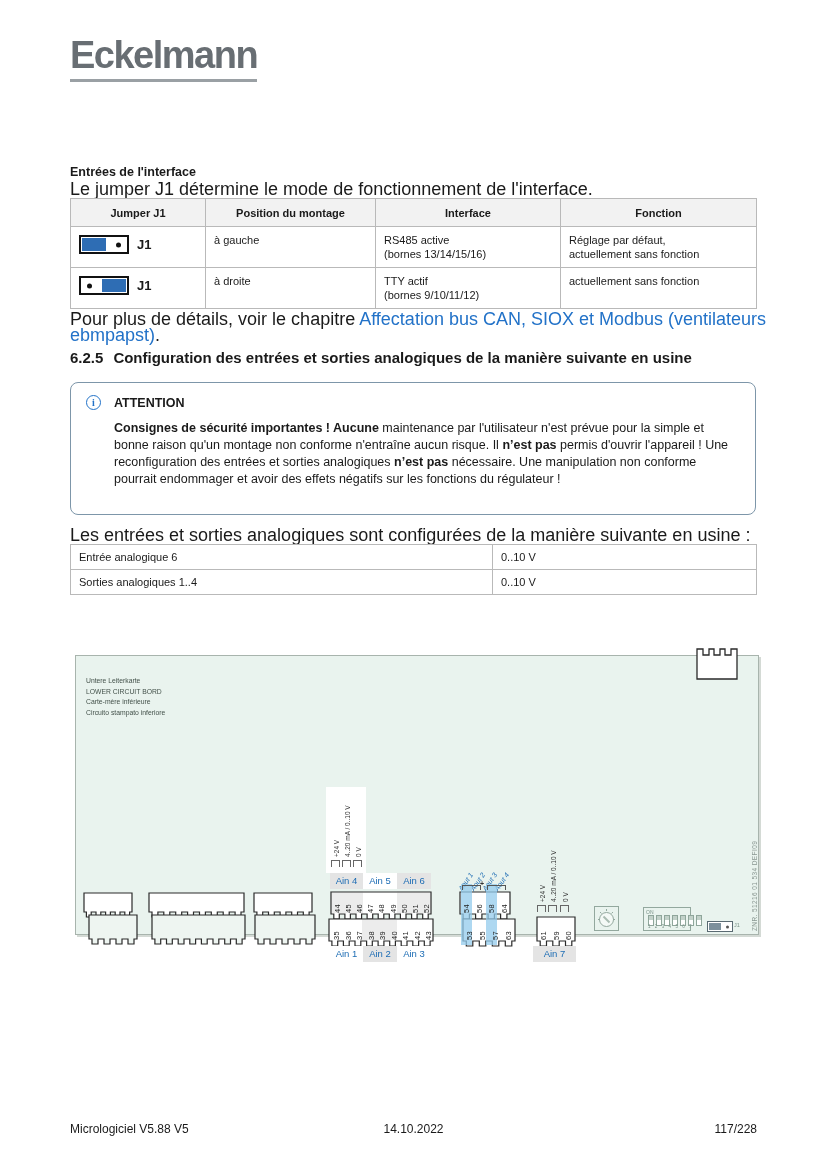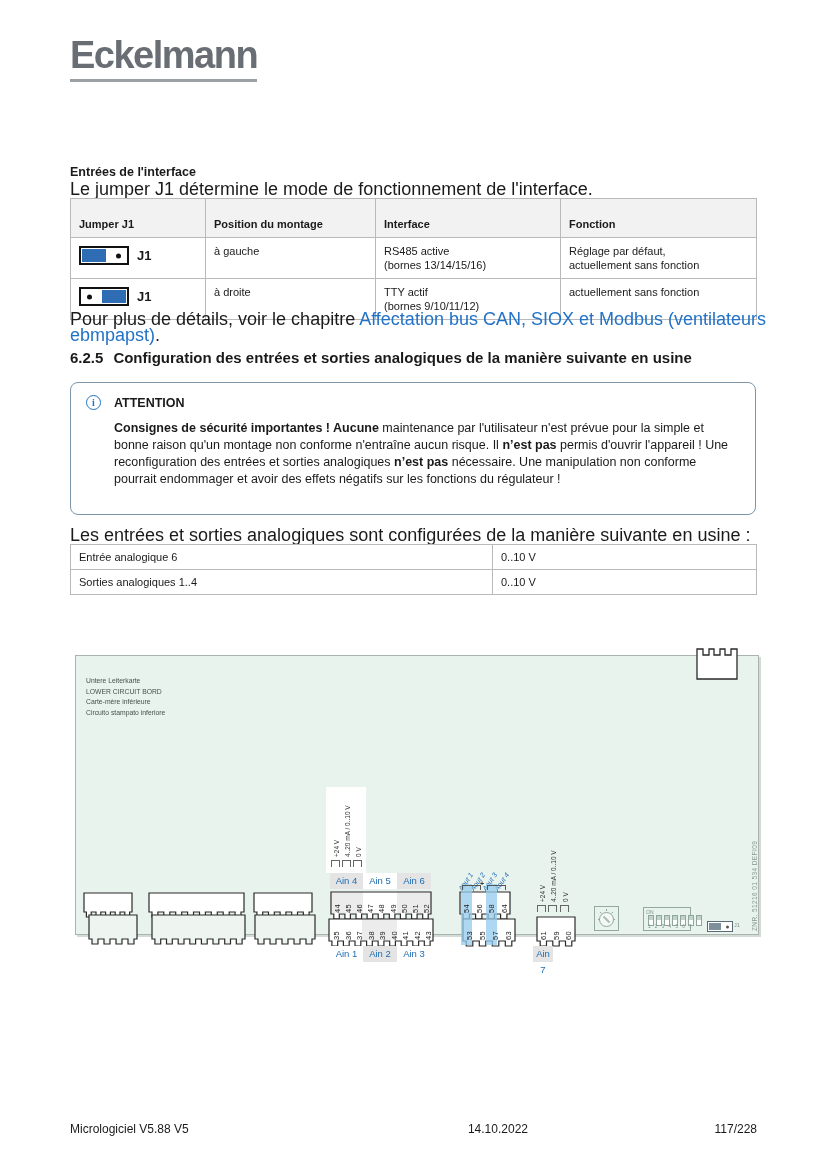--- a/index.html
+++ b/index.html
@@ -12,21 +12,21 @@
   
   .sec{font-size:15px;font-weight:bold;white-space:nowrap;}
   .sec .num{margin-right:10px;}
   .sub{font-size:12.5px;font-weight:bold;}
   .para{font-size:18px;line-height:16px;}
   .link{color:#2272c8;text-decoration:none;cursor:pointer;}
   
   .t1{left:70px;top:198px;width:687px;border-collapse:collapse;table-layout:fixed;}
   .t1 th,.t1 td{border:1px solid #b9b9b9;font-size:11px;text-align:left;vertical-align:top;
                 padding:6px 8px;line-height:14px;font-weight:normal;}
-  .t1 th{background:#f2f2f2;font-weight:bold;padding:18px 8px 6px;}
+  .t1 th{background:#f2f2f2;font-weight:bold;padding:7px 8px 6px;text-align:center;}
   .t1 td.jcell{padding-top:8px;}
   .jico{position:relative;width:46px;height:15px;border:2px solid #111;background:#fff;
         display:inline-block;vertical-align:middle;}
   .jblue{position:absolute;top:1px;bottom:1px;width:24px;background:#2e6db4;}
   .jleft .jblue{left:1px;} .jright .jblue{right:1px;}
   .jdot{position:absolute;top:50%;width:5px;height:5px;border-radius:50%;background:#111;
         transform:translateY(-50%);}
   .jleft .jdot{right:6px;} .jright .jdot{left:6px;}
   .jlabel{font-weight:bold;font-size:13px;margin-left:8px;vertical-align:middle;}
   
@@ -65,21 +65,21 @@
             background:linear-gradient(#c2d1c9 0 4px,#fff 4px);}
   .dip-digits{position:absolute;left:4px;top:16px;font-size:4.5px;color:#7b948a;
               letter-spacing:1.55px;white-space:nowrap;}
   .sjump{left:631px;top:265px;width:24px;height:9px;border:1px solid #5a6a72;background:#fff;}
   .sjump .blk{position:absolute;left:1px;top:1px;bottom:1px;width:12px;background:#7d909c;}
   .sjump .dt{position:absolute;right:3px;top:50%;transform:translateY(-50%);
              width:3px;height:3px;border-radius:50%;background:#555;}
   .sjlabel{left:658px;top:266px;font-size:5.5px;color:#7b948a;}
   
   .footer{left:70px;top:1122px;width:687px;display:flex;font-size:12px;color:#1a1a1a;}
-  .footer .fl{flex:1;} .footer .fc{flex:1;text-align:right;} .footer .fr{flex:1;text-align:right;}
+  .footer .fl{flex:1;} .footer .fc{flex:1;text-align:center;} .footer .fr{flex:1;text-align:right;}
 </style>
 </head>
 <body>
 
 <div class="page">
 
   <div class="ab logo">Eckelmann</div>
 
 
   <div class="ab sub" style="left:70px;top:165px;">Entrées de l'interface</div>
@@ -260,21 +260,21 @@
     <span class="ab vlab" style="left:486px;top:246px;">0 V</span>
     <div class="ab vbrk" style="left:461px;top:249px;"></div>
     <div class="ab vbrk" style="left:472px;top:249px;"></div>
     <div class="ab vbrk" style="left:484px;top:249px;"></div>
     <div class="ab tblock" style="left:460px;top:260px;"><svg width="40" height="31">
           <path d="M1,1 L39,1 L39,25 L35.8,25 L35.8,30 L29.5,30 L29.5,25 L23.2,25 L23.2,30 L16.8,30 L16.8,25 L10.5,25 L10.5,30 L4.2,30 L4.2,25 L1,25 Z" fill="#fff" stroke="#2a2a2a" stroke-width="1.2"></path>
         </svg></div>
     <span class="ab tnum" style="left:463px;top:284px;">61</span>
     <span class="ab tnum" style="left:476px;top:284px;">59</span>
     <span class="ab tnum" style="left:488px;top:284px;">60</span>
-    <div class="ab chip gchip" style="left:457px;top:290px;width:20px;">Ain 7</div>
+    <div class="ab chip gchip" style="left:457px;top:290px;width:43px;">Ain 7</div>
 
     <svg class="ab" style="left:518px;top:250px;" width="25" height="25">
       <rect x="0.5" y="0.5" width="24" height="24" fill="none" stroke="#93a89e"></rect>
       <circle cx="12.5" cy="13.5" r="7" fill="#f4f9f6" stroke="#93a89e"></circle>
       <line x1="9.5" y1="10.5" x2="15.5" y2="16.5" stroke="#a9bcb2" stroke-width="2"></line>
       <line x1="12.5" y1="3" x2="12.5" y2="5" stroke="#93a89e"></line>
       <line x1="6" y1="6" x2="7.5" y2="7.5" stroke="#93a89e"></line>
       <line x1="19" y1="6" x2="17.5" y2="7.5" stroke="#93a89e"></line>
       <line x1="4" y1="13.5" x2="6" y2="13.5" stroke="#93a89e"></line>
       <line x1="21" y1="13.5" x2="19" y2="13.5" stroke="#93a89e"></line>

